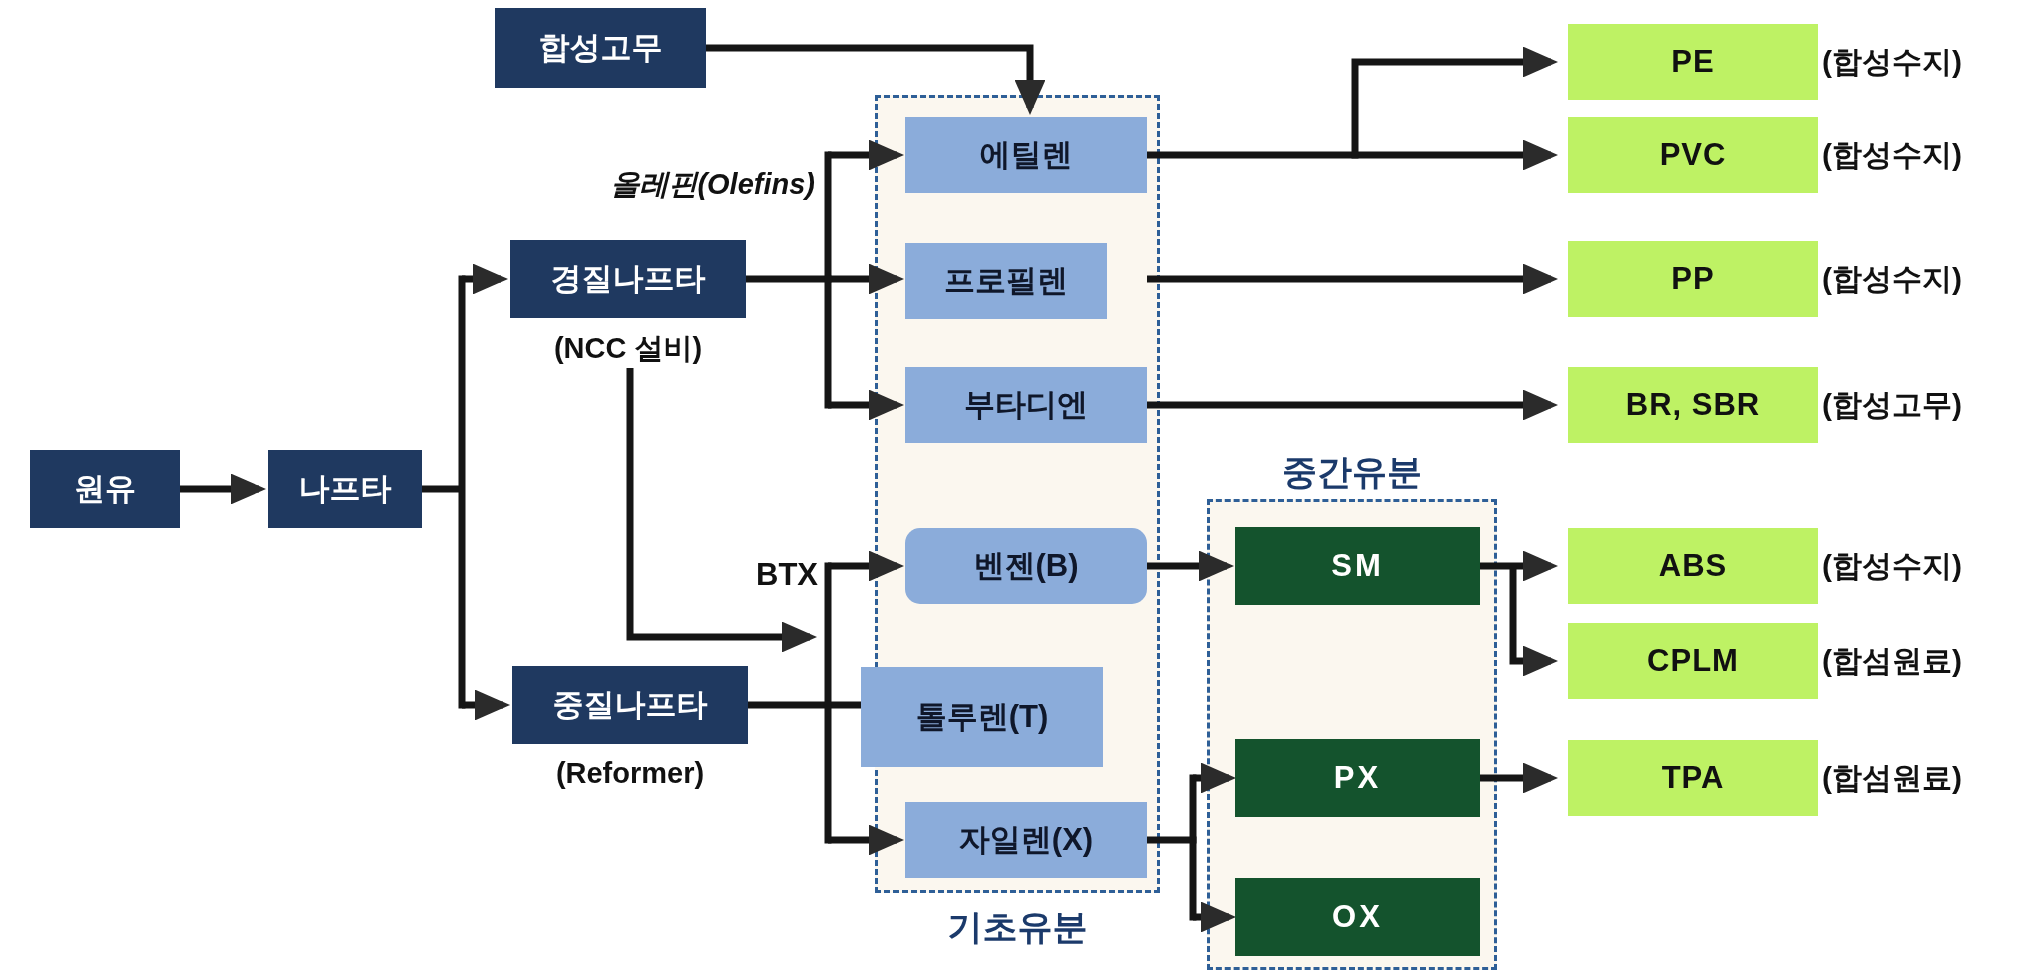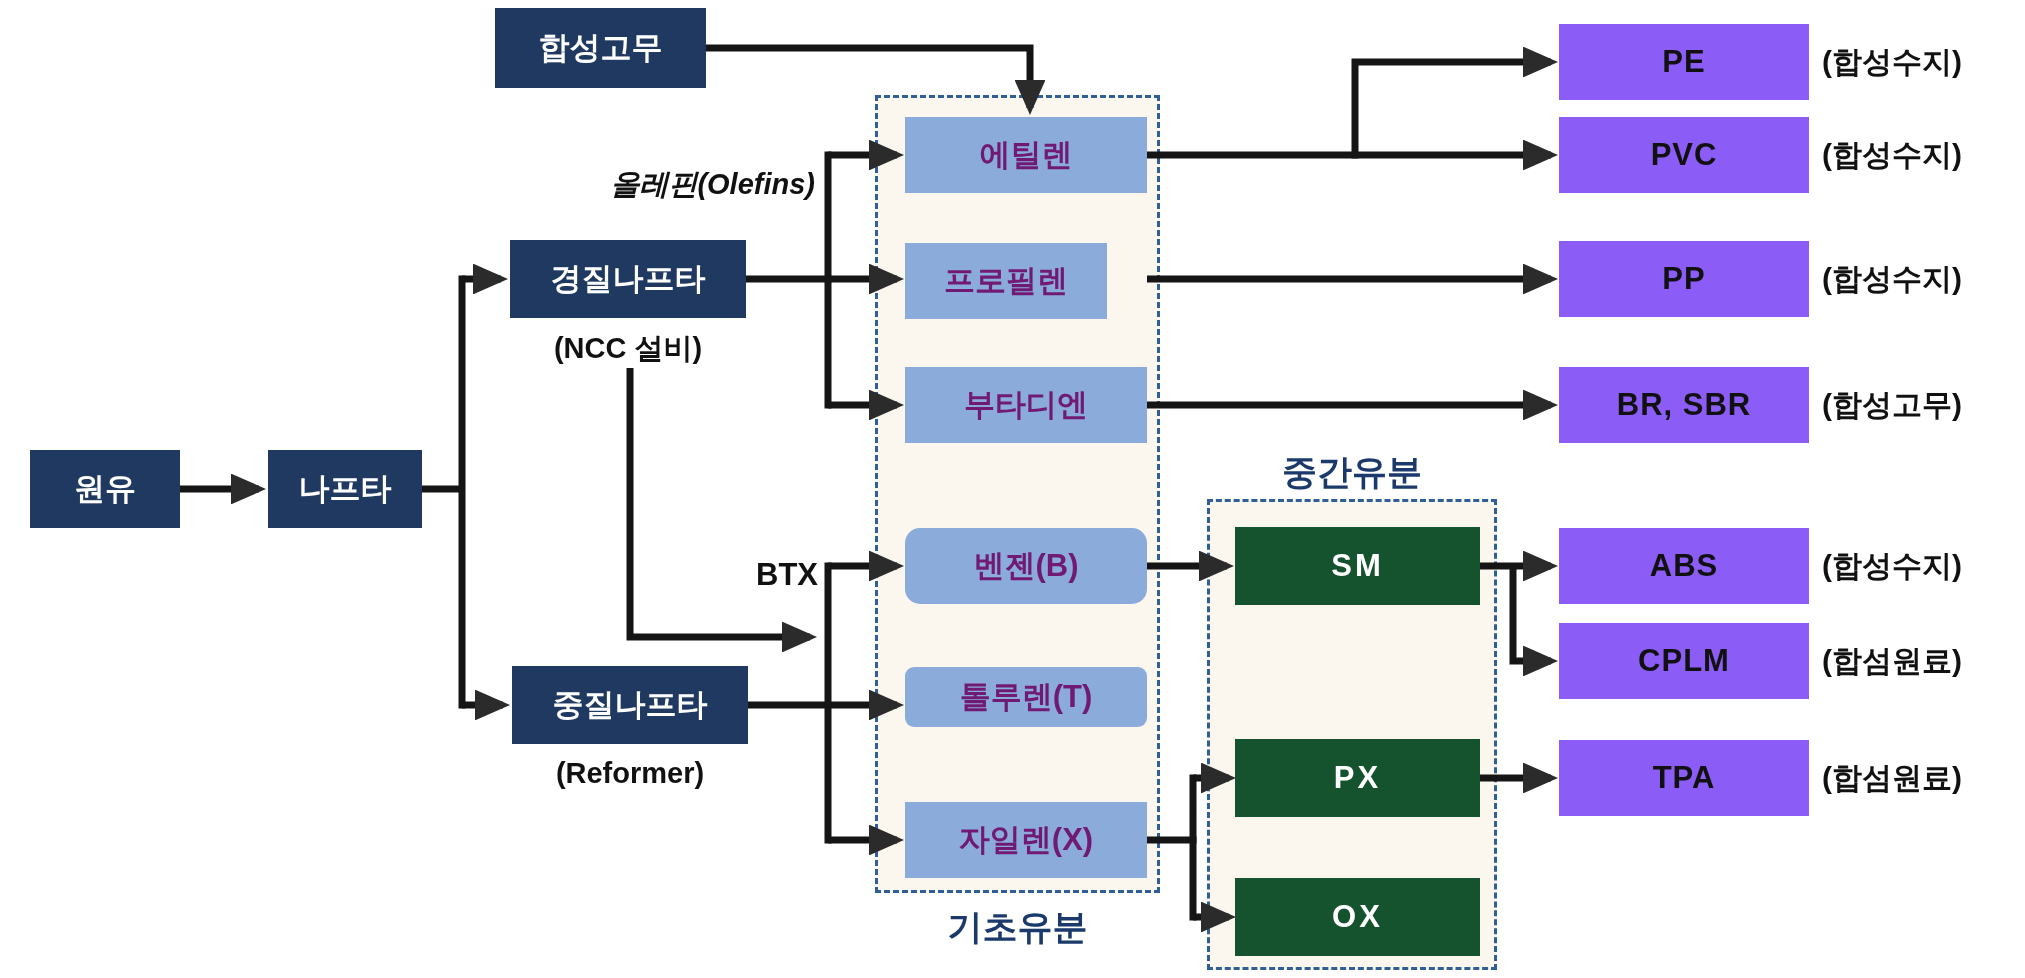--- a/index.html
+++ b/index.html
@@ -2,23 +2,23 @@
 <html><head>
 <meta charset="utf-8">
 <style>
   html,body{margin:0;padding:0;background:#ffffff;}
   #canvas{position:relative;width:2025px;height:978px;background:#ffffff;overflow:hidden;
           font-family:"Liberation Sans","DejaVu Sans",sans-serif;font-weight:bold;}
   svg.wires{position:absolute;left:0;top:0;z-index:2;}
   .group{position:absolute;z-index:1;background:#FBF7EF;border:3px dashed #2E5F97;box-sizing:border-box;}
   .box{position:absolute;z-index:3;display:flex;align-items:center;justify-content:center;box-sizing:border-box;}
   .navy{background:#1F3960;color:#ffffff;font-size:31px;}
-  .basic{background:#8BACDA;color:#701a75;font-size:31px;}
+  .basic{background:#8BACDA;color:#0f172a;font-size:31px;}
   .inter{background:#14532d;color:#ffffff;font-size:31px;letter-spacing:3px;}
-  .prod{background:#8b5cf6;color:#111111;font-size:31px;letter-spacing:1px;}
+  .prod{background:#bef264;color:#111111;font-size:31px;letter-spacing:1px;margin-left:9px;}
   .cat{position:absolute;z-index:3;display:flex;align-items:center;justify-content:flex-start;
        color:#111111;font-size:30px;}
   .note{position:absolute;z-index:3;color:#111111;font-size:29px;display:flex;align-items:center;}
   .note.center{justify-content:center;}
   .note.right{justify-content:flex-end;}
   .gl{position:absolute;z-index:3;color:#1B3A6B;font-size:35px;display:flex;align-items:center;justify-content:center;}
 </style>
 </head>
 <body>
 
@@ -86,21 +86,21 @@
   <div class="box navy" style="left:512px;top:666px;width:236px;height:78px;">중질나프타</div>
   <div class="note center" style="left:512px;top:754px;width:236px;height:38px;">(Reformer)</div>
 
   <div class="note right" style="left:540px;top:167px;width:275px;height:36px;font-style:italic;">올레핀(Olefins)</div>
   <div class="note right" style="left:728px;top:557px;width:90px;height:36px;font-size:31px;">BTX</div>
 
   <div class="box basic" style="left:905px;top:117px;width:242px;height:76px;">에틸렌</div>
   <div class="box basic" style="left:905px;top:227px;width:202px;height:76px;margin-top:16px;">프로필렌</div>
   <div class="box basic" style="left:905px;top:367px;width:242px;height:76px;">부타디엔</div>
   <div class="box basic" style="left:905px;top:528px;width:242px;height:76px;border-radius:15px;">벤젠(B)</div>
-  <div class="box basic" style="left:905px;top:667px;width:242px;height:60px;border-radius:9px;">톨루렌(T)</div>
+  <div class="box basic" style="left:861px;top:667px;width:242px;height:100px;">톨루렌(T)</div>
   <div class="box basic" style="left:905px;top:802px;width:242px;height:76px;">자일렌(X)</div>
   <div class="gl" style="left:875px;top:904px;width:285px;height:46px;">기초유분</div>
 
   <div class="box inter" style="left:1235px;top:527px;width:245px;height:78px;">SM</div>
   <div class="box inter" style="left:1235px;top:739px;width:245px;height:78px;">PX</div>
   <div class="box inter" style="left:1235px;top:878px;width:245px;height:78px;">OX</div>
   <div class="gl" style="left:1207px;top:450px;width:290px;height:44px;">중간유분</div>
 
   <div class="box prod" style="left:1559px;top:24px;width:250px;height:76px;">PE</div>
   <div class="box prod" style="left:1559px;top:117px;width:250px;height:76px;">PVC</div>

